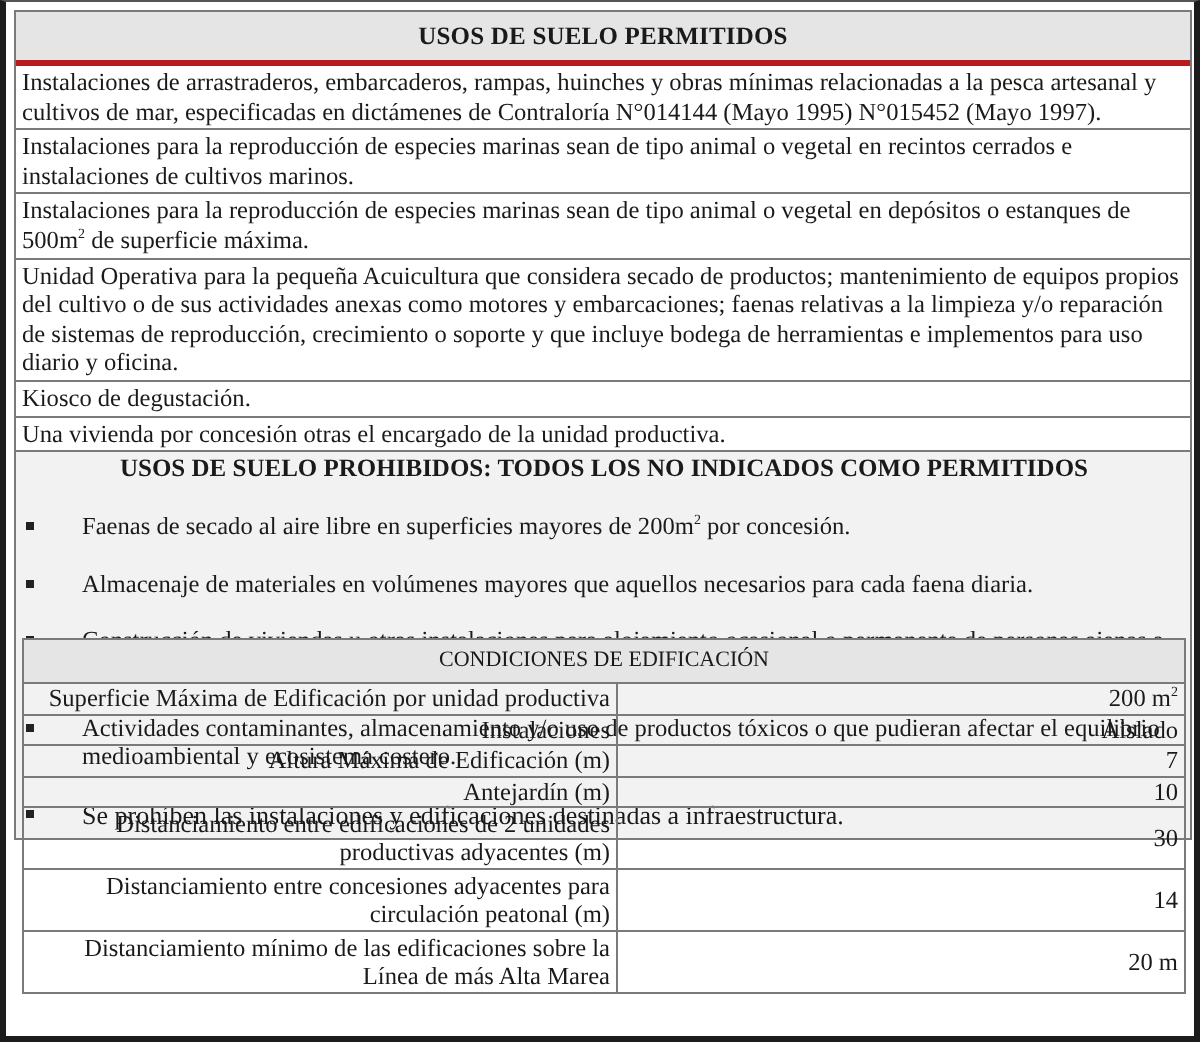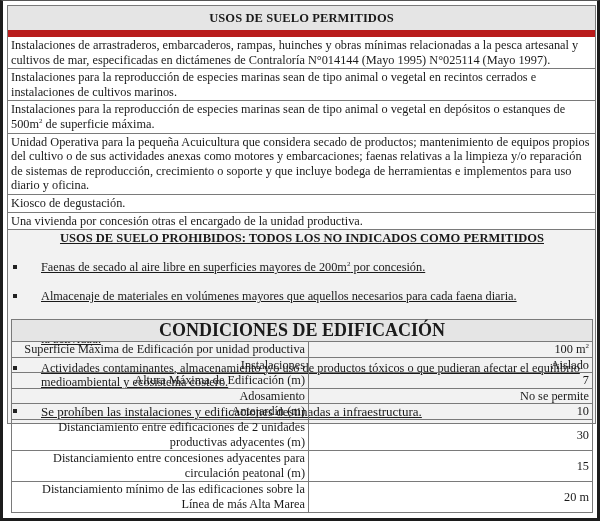--- a/index.html
+++ b/index.html
@@ -23,35 +23,34 @@
   .uses {
     position: absolute; left: 4px; top: 4px; width: 589px;
     border: 1px solid #7a7a7a;
     box-sizing: border-box;
   }
   .uses-title {
     height: 24px; line-height: 24px;
     background: #e5e5e5;
     text-align: center; font-weight: bold;
     font-size: 12.5px;
-    border-bottom: 7px solid #b91c1c;
+    border-bottom: 3px solid #b91c1c;
     letter-spacing: 0.1px;
   }
   .uses-row {
     font-size: 12.3px; line-height: 14.6px;
     padding: 1px 2px 1px 3px;
     border-bottom: 1px solid #7a7a7a;
     background: #fff;
   }
   .uses-row:last-of-type { border-bottom: 1px solid #7a7a7a; }
   sup { font-size: 7px; vertical-align: 5px; line-height: 0; }
   .prohib {
     background: #f2f2f2;
     padding: 1px 2px 3px 3px;
-    text-decoration: underline;
   }
   .prohib-title {
     text-align: center; font-weight: bold;
     font-size: 12.5px; line-height: 15px;
   }
   .prohib-intro { font-size: 12.3px; line-height: 14.6px; }
   .prohib-list { margin: 0; padding: 0; list-style: none; }
   .prohib-item {
     position: relative;
     padding-left: 30px;
@@ -71,38 +70,38 @@
   .cond td, .cond th {
     border: 1px solid #7a7a7a;
     padding: 0 3px;
     line-height: 14.6px;
     vertical-align: middle;
     text-align: right;
     font-weight: normal;
   }
   .cond th.cond-title {
     background: #e5e5e5;
-    text-align: center; font-weight: bold;
-    font-size: 18px;
+    text-align: center; font-weight: normal;
+    font-size: 11px;
     height: 21px;
   }
   .cond td.label { width: 290px; }
   .cond td.value { padding-left: 7px; }
   .cond tr.single td { height: 14px; }
   .cond tr.double td { height: 30px; }
 </style>
 </head>
 <body>
 
 <div class="frame">
 
   <div class="uses">
     <div class="uses-title">USOS DE SUELO PERMITIDOS</div>
 
-    <div class="uses-row">Instalaciones de arrastraderos, embarcaderos, rampas, huinches y obras mínimas relacionadas a la pesca artesanal y cultivos de mar, especificadas en dictámenes de Contraloría N°014144 (Mayo 1995) N°025114 (Mayo 1997).</div>
+    <div class="uses-row">Instalaciones de arrastraderos, embarcaderos, rampas, huinches y obras mínimas relacionadas a la pesca artesanal y cultivos de mar, especificadas en dictámenes de Contraloría N°014144 (Mayo 1995) N°015452 (Mayo 1997).</div>
     <div class="uses-row">Instalaciones para la reproducción de especies marinas sean de tipo animal o vegetal en recintos cerrados e instalaciones de cultivos marinos.</div>
     <div class="uses-row"><span>Instalaciones para la reproducción de especies marinas sean de tipo animal o vegetal en depósitos o estanques de 500m</span><sup>2</sup><span> de superficie máxima.</span></div>
     <div class="uses-row">Unidad Operativa para la pequeña Acuicultura que considera secado de productos; mantenimiento de equipos propios del cultivo o de sus actividades anexas como motores y embarcaciones; faenas relativas a la limpieza y/o reparación de sistemas de reproducción, crecimiento o soporte y que incluye bodega de herramientas e implementos para uso diario y oficina.</div>
     <div class="uses-row">Kiosco de degustación.</div>
     <div class="uses-row">Una vivienda por concesión otras el encargado de la unidad productiva.</div>
 
     <div class="prohib">
       <div class="prohib-title">USOS DE SUELO PROHIBIDOS: TODOS LOS NO INDICADOS COMO PERMITIDOS</div>
       <ul class="prohib-list">
         <li class="prohib-item"><span class="bullet"></span><span>Faenas de secado al aire libre en superficies mayores de 200m</span><sup>2</sup><span> por concesión.</span></li>
@@ -114,45 +113,41 @@
     </div>
   </div>
 
   <table class="cond">
     <tbody>
         <tr>
       <th class="cond-title" colspan="2">CONDICIONES DE EDIFICACIÓN</th>
     </tr>
     <tr class="single">
       <td class="label">Superficie Máxima de Edificación por unidad productiva</td>
-      <td class="value"><span>100 m</span><sup>2</sup></td>
+      <td class="value"><span>200 m</span><sup>2</sup></td>
     </tr>
     <tr class="single">
       <td class="label">Instalaciones</td>
       <td class="value">Aislado</td>
     </tr>
     <tr class="single">
       <td class="label">Altura Máxima de Edificación (m)</td>
       <td class="value">7</td>
-    </tr>
-    <tr class="single">
-      <td class="label">Adosamiento</td>
-      <td class="value">No se permite</td>
     </tr>
     <tr class="single">
       <td class="label">Antejardín (m)</td>
       <td class="value">10</td>
     </tr>
     <tr class="double">
       <td class="label">Distanciamiento entre edificaciones de 2 unidades productivas adyacentes (m)</td>
       <td class="value">30</td>
     </tr>
     <tr class="double">
       <td class="label">Distanciamiento entre concesiones adyacentes para circulación peatonal (m)</td>
-      <td class="value">15</td>
+      <td class="value">14</td>
     </tr>
     <tr class="double">
       <td class="label">Distanciamiento mínimo de las edificaciones sobre la Línea de más Alta Marea</td>
       <td class="value">20 m</td>
     </tr>
   </tbody>
     </table>
 
 </div>
 

